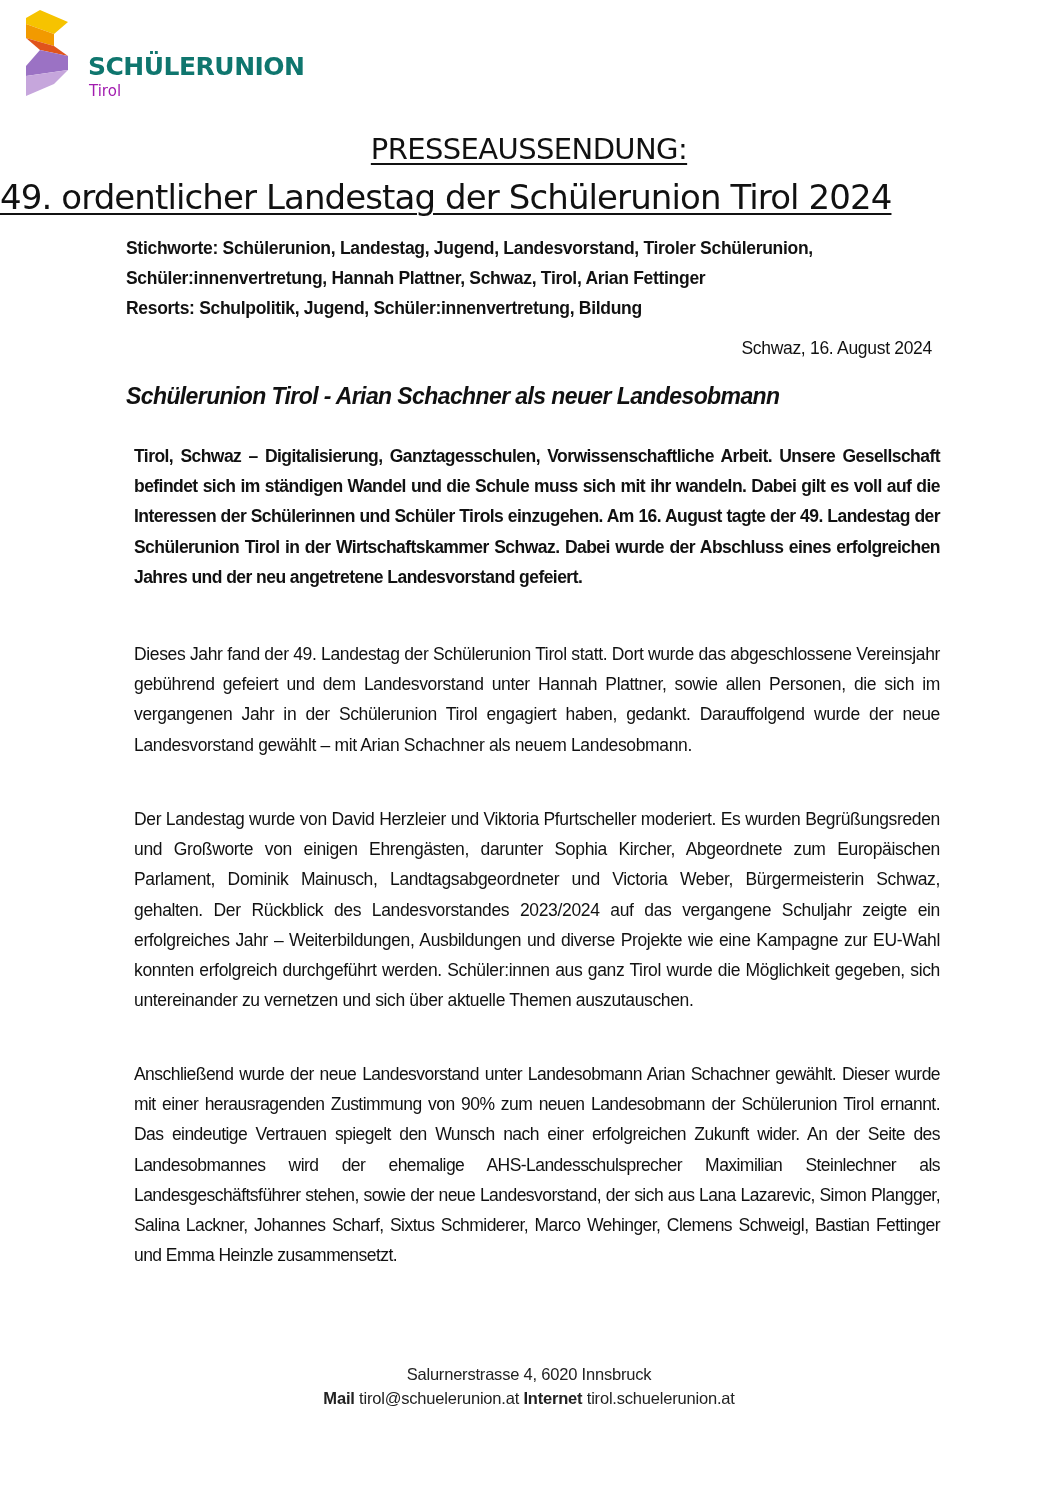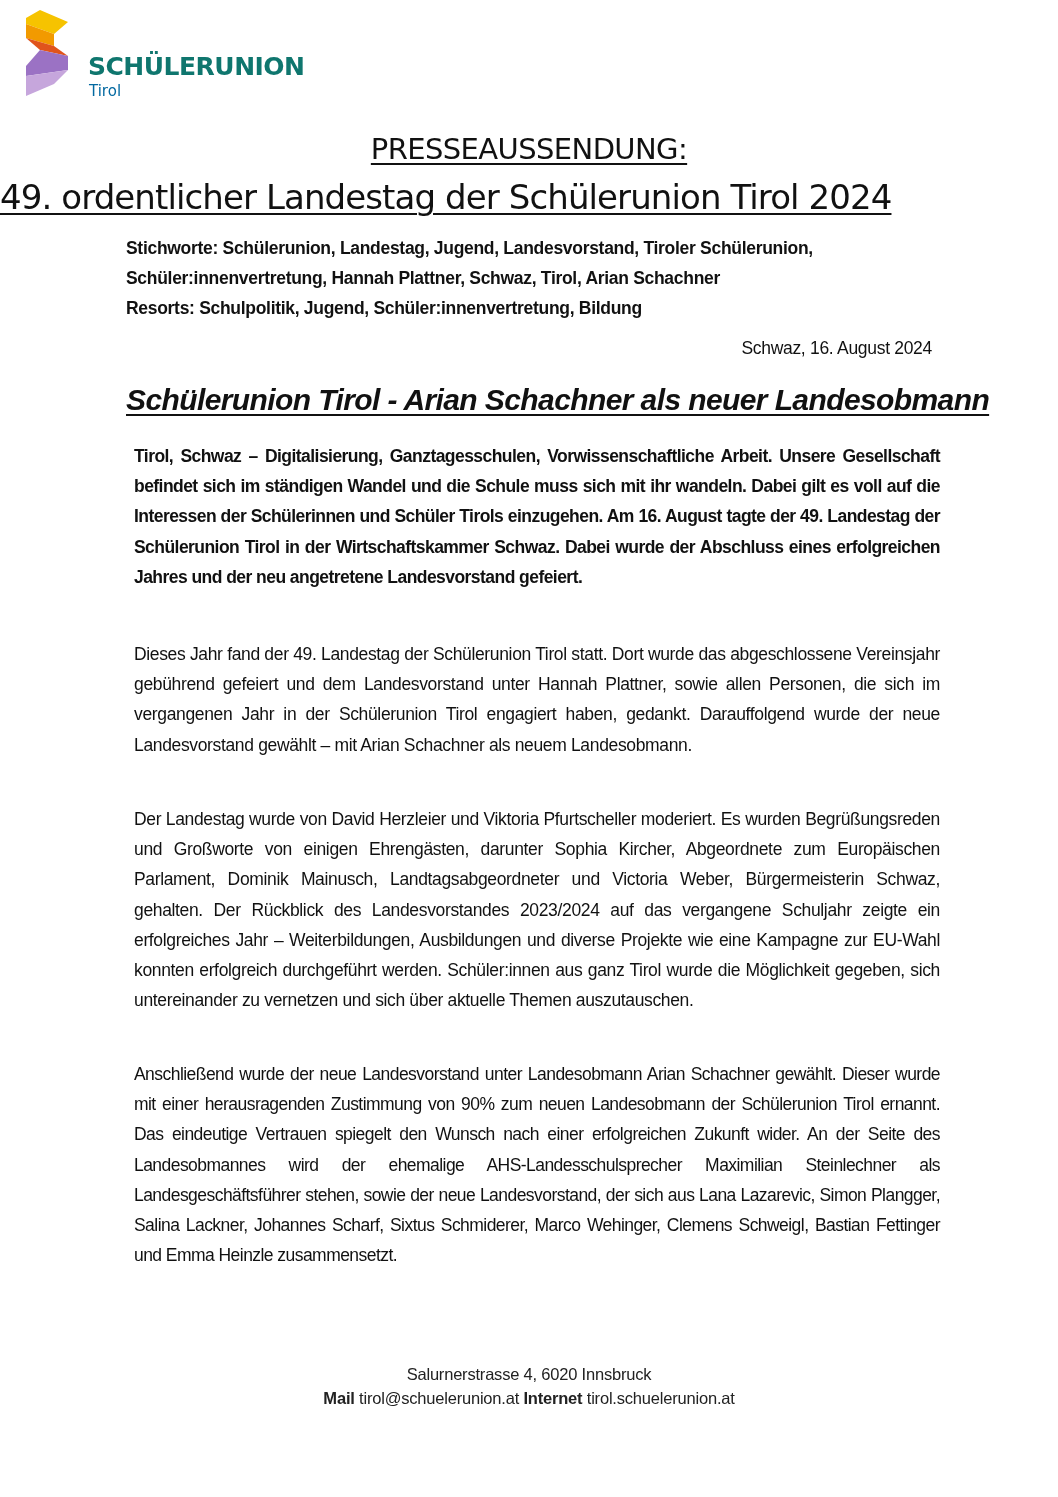--- a/index.html
+++ b/index.html
@@ -3,33 +3,33 @@
 <meta charset="utf-8">
 <style>
   html, body { margin: 0; padding: 0; background: #ffffff; }
   body { width: 1058px; height: 1497px; position: relative; overflow: hidden;
          font-family: "Liberation Sans", sans-serif; color: #111; }
   .logo { position: absolute; left: 24px; top: 10px; width: 300px; height: 90px; }
   .logo svg { position: absolute; left: 0; top: 0; }
   .logo-name { position: absolute; left: 64px; top: 42px; font-family: "DejaVu Sans", sans-serif;
                font-weight: bold; font-size: 25px; letter-spacing: -0.5px; color: #0f766e; }
   .logo-sub { position: absolute; left: 65px; top: 72px; font-family: "DejaVu Sans", sans-serif;
-              font-size: 15px; color: #0369a1; }
+              font-size: 15px; color: #a21caf; }
   .title1 { position: absolute; left: 0; width: 1058px; top: 132px; text-align: center;
             font-family: "DejaVu Sans", sans-serif; font-size: 29px; text-decoration: underline;
             text-decoration-thickness: 2px; text-underline-offset: 4px; letter-spacing: -0.6px; }
   .title2 { position: absolute; left: 0; width: 1058px; top: 177px; text-align: left;
             font-family: "DejaVu Sans", sans-serif; font-size: 34px; text-decoration: underline;
             text-decoration-thickness: 2px; text-underline-offset: 4px; letter-spacing: -0.9px; }
   .content { position: absolute; left: 126px; width: 806px; }
   .meta { top: 233px; font-size: 17.5px; line-height: 30px; letter-spacing: -0.3px; }
   .meta div { white-space: nowrap; font-weight: bold; }
   .date { position: absolute; right: 126px; top: 338px; font-size: 17.5px; letter-spacing: -0.3px; }
-  .headline { top: 383px; font-size: 30px; font-weight: bold; font-style: italic;
-              text-decoration: underline; text-decoration-thickness: 2px; text-underline-offset: 4px;
+  .headline { top: 383px; font-size: 23px; font-weight: bold; font-style: italic;
+              text-decoration-thickness: 2px; text-underline-offset: 4px;
               letter-spacing: -0.6px; white-space: nowrap; }
   .para { font-size: 17.5px; line-height: 30.2px; text-align: justify; letter-spacing: -0.35px; margin: 8px; }
   .lead { top: 433px; font-weight: bold; letter-spacing: -0.55px; }
   .p1 { top: 631px; }
   .p2 { top: 796px; }
   .p3 { top: 1051px; letter-spacing: -0.55px; }
   .footer { position: absolute; left: 0; width: 1058px; top: 1362px; text-align: center;
             font-size: 16.5px; line-height: 24px; color: #222; letter-spacing: -0.2px; }
   .footer b { font-weight: bold; }
 </style>
@@ -46,21 +46,21 @@
   </svg>
   <span class="logo-name">SCHÜLERUNION</span>
   <span class="logo-sub">Tirol</span>
 </div>
 
 <div class="title1">PRESSEAUSSENDUNG:</div>
 <div class="title2">49. ordentlicher Landestag der Schülerunion Tirol 2024</div>
 
 <div class="content meta">
   <div>Stichworte: Schülerunion, Landestag, Jugend, Landesvorstand, Tiroler Schülerunion,</div>
-  <div>Schüler:innenvertretung, Hannah Plattner, Schwaz, Tirol, Arian Schachner</div>
+  <div>Schüler:innenvertretung, Hannah Plattner, Schwaz, Tirol, Arian Fettinger</div>
   <div>Resorts: Schulpolitik, Jugend, Schüler:innenvertretung, Bildung</div>
 </div>
 
 <div class="date">Schwaz, 16. August 2024</div>
 
 <div class="content headline">Schülerunion Tirol - Arian Schachner als neuer Landesobmann</div>
 
 <p class="content para lead">Tirol, Schwaz – Digitalisierung, Ganztagesschulen, Vorwissenschaftliche Arbeit. Unsere Gesellschaft befindet sich im ständigen Wandel und die Schule muss sich mit ihr wandeln. Dabei gilt es voll auf die Interessen der Schülerinnen und Schüler Tirols einzugehen. Am 16. August tagte der 49. Landestag der Schülerunion Tirol in der Wirtschaftskammer Schwaz. Dabei wurde der Abschluss eines erfolgreichen Jahres und der neu angetretene Landesvorstand gefeiert.</p>
 <p class="content para p1">Dieses Jahr fand der 49. Landestag der Schülerunion Tirol statt. Dort wurde das abgeschlossene Vereinsjahr gebührend gefeiert und dem Landesvorstand unter Hannah Plattner, sowie allen Personen, die sich im vergangenen Jahr in der Schülerunion Tirol engagiert haben, gedankt. Darauffolgend wurde der neue Landesvorstand gewählt – mit Arian Schachner als neuem Landesobmann.</p>
 <p class="content para p2">Der Landestag wurde von David Herzleier und Viktoria Pfurtscheller moderiert. Es wurden Begrüßungsreden und Großworte von einigen Ehrengästen, darunter Sophia Kircher, Abgeordnete zum Europäischen Parlament, Dominik Mainusch, Landtagsabgeordneter und Victoria Weber, Bürgermeisterin Schwaz, gehalten. Der Rückblick des Landesvorstandes 2023/2024 auf das vergangene Schuljahr zeigte ein erfolgreiches Jahr – Weiterbildungen, Ausbildungen und diverse Projekte wie eine Kampagne zur EU-Wahl konnten erfolgreich durchgeführt werden. Schüler:innen aus ganz Tirol wurde die Möglichkeit gegeben, sich untereinander zu vernetzen und sich über aktuelle Themen auszutauschen.</p>

